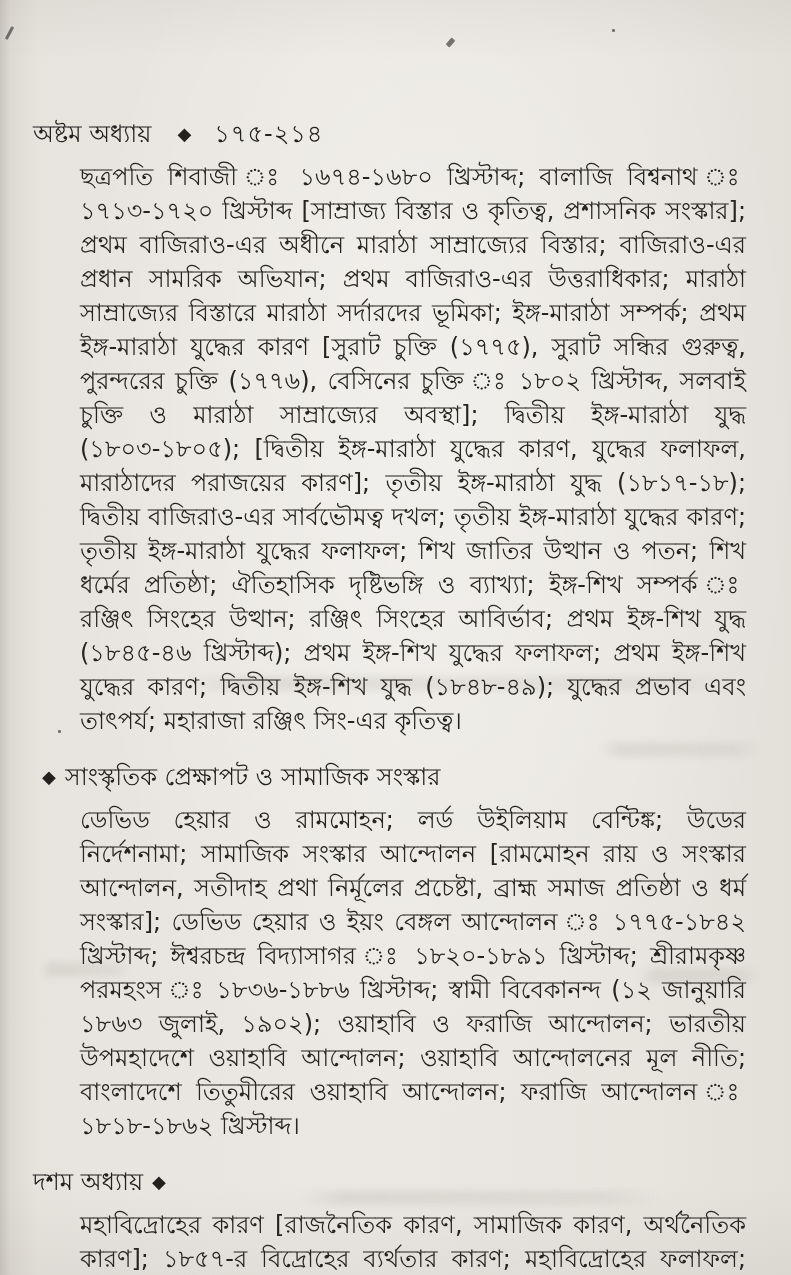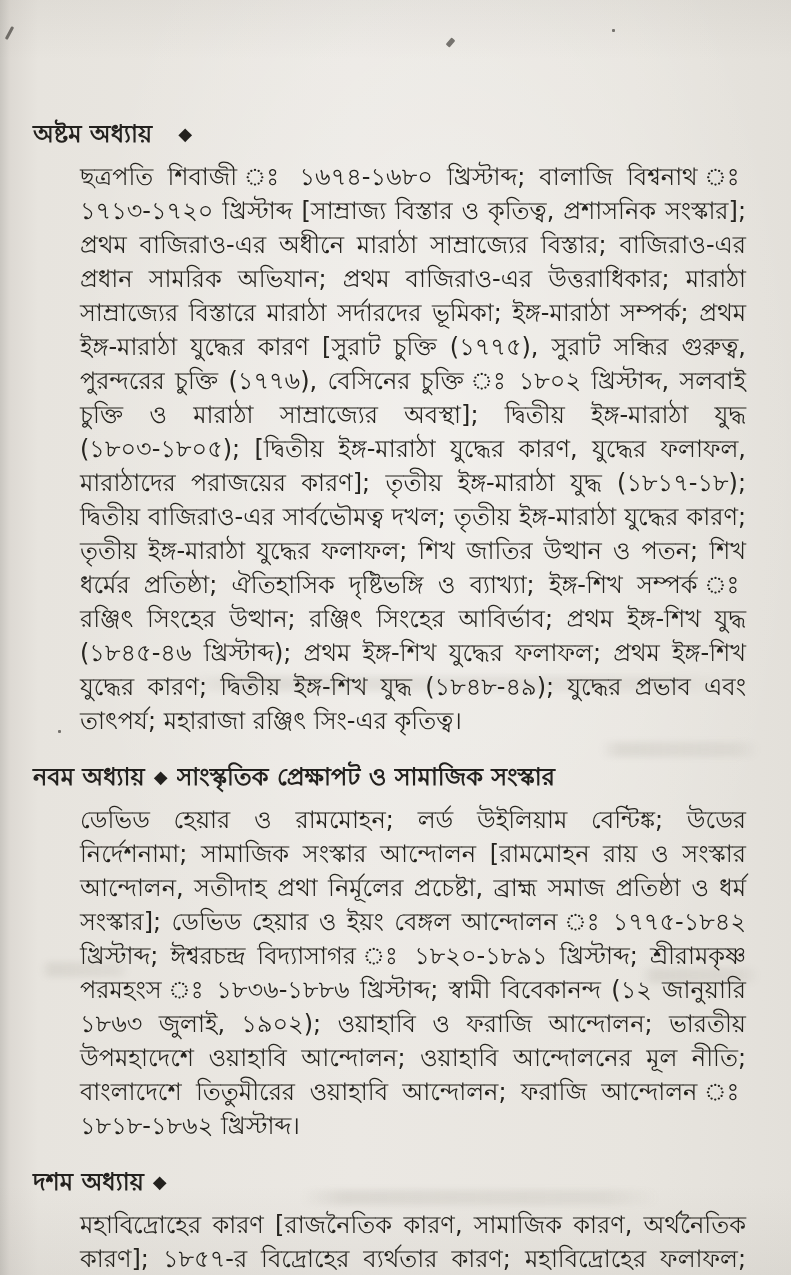--- a/index.html
+++ b/index.html
@@ -33,21 +33,21 @@
 
   .toc {
     position: absolute;
     left: 33px; right: 33px; top: 112px;
     color: #23211e;
   }
   .toc-entry { margin-top: 0; }
   .toc-entry + .toc-entry { margin-top: 17px; }
   .entry-head {
     display: flex; align-items: flex-end;
-    font-weight: bold; font-size: 24px; line-height: 44px;
+    font-weight: normal; font-size: 24px; line-height: 44px;
     white-space: nowrap;
   }
   .chapter-label { flex: 0 0 auto; }
   .bullet {
     flex: 0 0 auto;
     margin: 0 9px 0 9px;
     font-size: 18px;
   }
   .entry-head.wide-gap .bullet { margin-left: 26px; }
   .chapter-title { flex: 1 1 auto; overflow: hidden; }
@@ -74,27 +74,27 @@
 <div class="smudge" style="left:40px; top:962px; width:90px;"></div>
 <div class="smudge" style="left:640px; top:968px; width:120px;"></div>
 <div class="smudge" style="left:300px; top:1190px; width:360px;"></div>
 
 <div class="toc">
 
   <div class="toc-entry">
     <div class="entry-head wide-gap">
       <span class="chapter-label">অষ্টম অধ্যায়</span>
       <span class="bullet">◆</span>
+      <span class="page-range">১৭৫-২১৪</span>
     </div>
     <div class="entry-body">ছত্রপতি শিবাজী ঃ ১৬৭৪-১৬৮০ খ্রিস্টাব্দ; বালাজি বিশ্বনাথ ঃ ১৭১৩-১৭২০ খ্রিস্টাব্দ [সাম্রাজ্য বিস্তার ও কৃতিত্ব, প্রশাসনিক সংস্কার]; প্রথম বাজিরাও-এর অধীনে মারাঠা সাম্রাজ্যের বিস্তার; বাজিরাও-এর প্রধান সামরিক অভিযান; প্রথম বাজিরাও-এর উত্তরাধিকার; মারাঠা সাম্রাজ্যের বিস্তারে মারাঠা সর্দারদের ভূমিকা; ইঙ্গ-মারাঠা সম্পর্ক; প্রথম ইঙ্গ-মারাঠা যুদ্ধের কারণ [সুরাট চুক্তি (১৭৭৫), সুরাট সন্ধির গুরুত্ব, পুরন্দরের চুক্তি (১৭৭৬), বেসিনের চুক্তি ঃ ১৮০২ খ্রিস্টাব্দ, সলবাই চুক্তি ও মারাঠা সাম্রাজ্যের অবস্থা]; দ্বিতীয় ইঙ্গ-মারাঠা যুদ্ধ (১৮০৩-১৮০৫); [দ্বিতীয় ইঙ্গ-মারাঠা যুদ্ধের কারণ, যুদ্ধের ফলাফল, মারাঠাদের পরাজয়ের কারণ]; তৃতীয় ইঙ্গ-মারাঠা যুদ্ধ (১৮১৭-১৮); দ্বিতীয় বাজিরাও-এর সার্বভৌমত্ব দখল; তৃতীয় ইঙ্গ-মারাঠা যুদ্ধের কারণ; তৃতীয় ইঙ্গ-মারাঠা যুদ্ধের ফলাফল; শিখ জাতির উত্থান ও পতন; শিখ ধর্মের প্রতিষ্ঠা; ঐতিহাসিক দৃষ্টিভঙ্গি ও ব্যাখ্যা; ইঙ্গ-শিখ সম্পর্ক ঃ রঞ্জিৎ সিংহের উত্থান; রঞ্জিৎ সিংহের আবির্ভাব; প্রথম ইঙ্গ-শিখ যুদ্ধ (১৮৪৫-৪৬ খ্রিস্টাব্দ); প্রথম ইঙ্গ-শিখ যুদ্ধের ফলাফল; প্রথম ইঙ্গ-শিখ যুদ্ধের কারণ; দ্বিতীয় ইঙ্গ-শিখ যুদ্ধ (১৮৪৮-৪৯); যুদ্ধের প্রভাব এবং তাৎপর্য; মহারাজা রঞ্জিৎ সিং-এর কৃতিত্ব।</div>
   </div>
 
   <div class="toc-entry">
     <div class="entry-head">
-      <span class="chapter-label">নবম অধ্যায়</span>
       <span class="bullet">◆</span>
       <span class="chapter-title">সাংস্কৃতিক প্রেক্ষাপট ও সামাজিক সংস্কার</span>
     </div>
     <div class="entry-body">ডেভিড হেয়ার ও রামমোহন; লর্ড উইলিয়াম বেন্টিঙ্ক; উডের নির্দেশনামা; সামাজিক সংস্কার আন্দোলন [রামমোহন রায় ও সংস্কার আন্দোলন, সতীদাহ প্রথা নির্মূলের প্রচেষ্টা, ব্রাহ্ম সমাজ প্রতিষ্ঠা ও ধর্ম সংস্কার]; ডেভিড হেয়ার ও ইয়ং বেঙ্গল আন্দোলন ঃ ১৭৭৫-১৮৪২ খ্রিস্টাব্দ; ঈশ্বরচন্দ্র বিদ্যাসাগর ঃ ১৮২০-১৮৯১ খ্রিস্টাব্দ; শ্রীরামকৃষ্ণ পরমহংস ঃ ১৮৩৬-১৮৮৬ খ্রিস্টাব্দ; স্বামী বিবেকানন্দ (১২ জানুয়ারি ১৮৬৩ জুলাই, ১৯০২); ওয়াহাবি ও ফরাজি আন্দোলন; ভারতীয় উপমহাদেশে ওয়াহাবি আন্দোলন; ওয়াহাবি আন্দোলনের মূল নীতি; বাংলাদেশে তিতুমীরের ওয়াহাবি আন্দোলন; ফরাজি আন্দোলন ঃ ১৮১৮-১৮৬২ খ্রিস্টাব্দ।</div>
   </div>
 
   <div class="toc-entry">
     <div class="entry-head">
       <span class="chapter-label">দশম অধ্যায়</span>
       <span class="bullet">◆</span>

